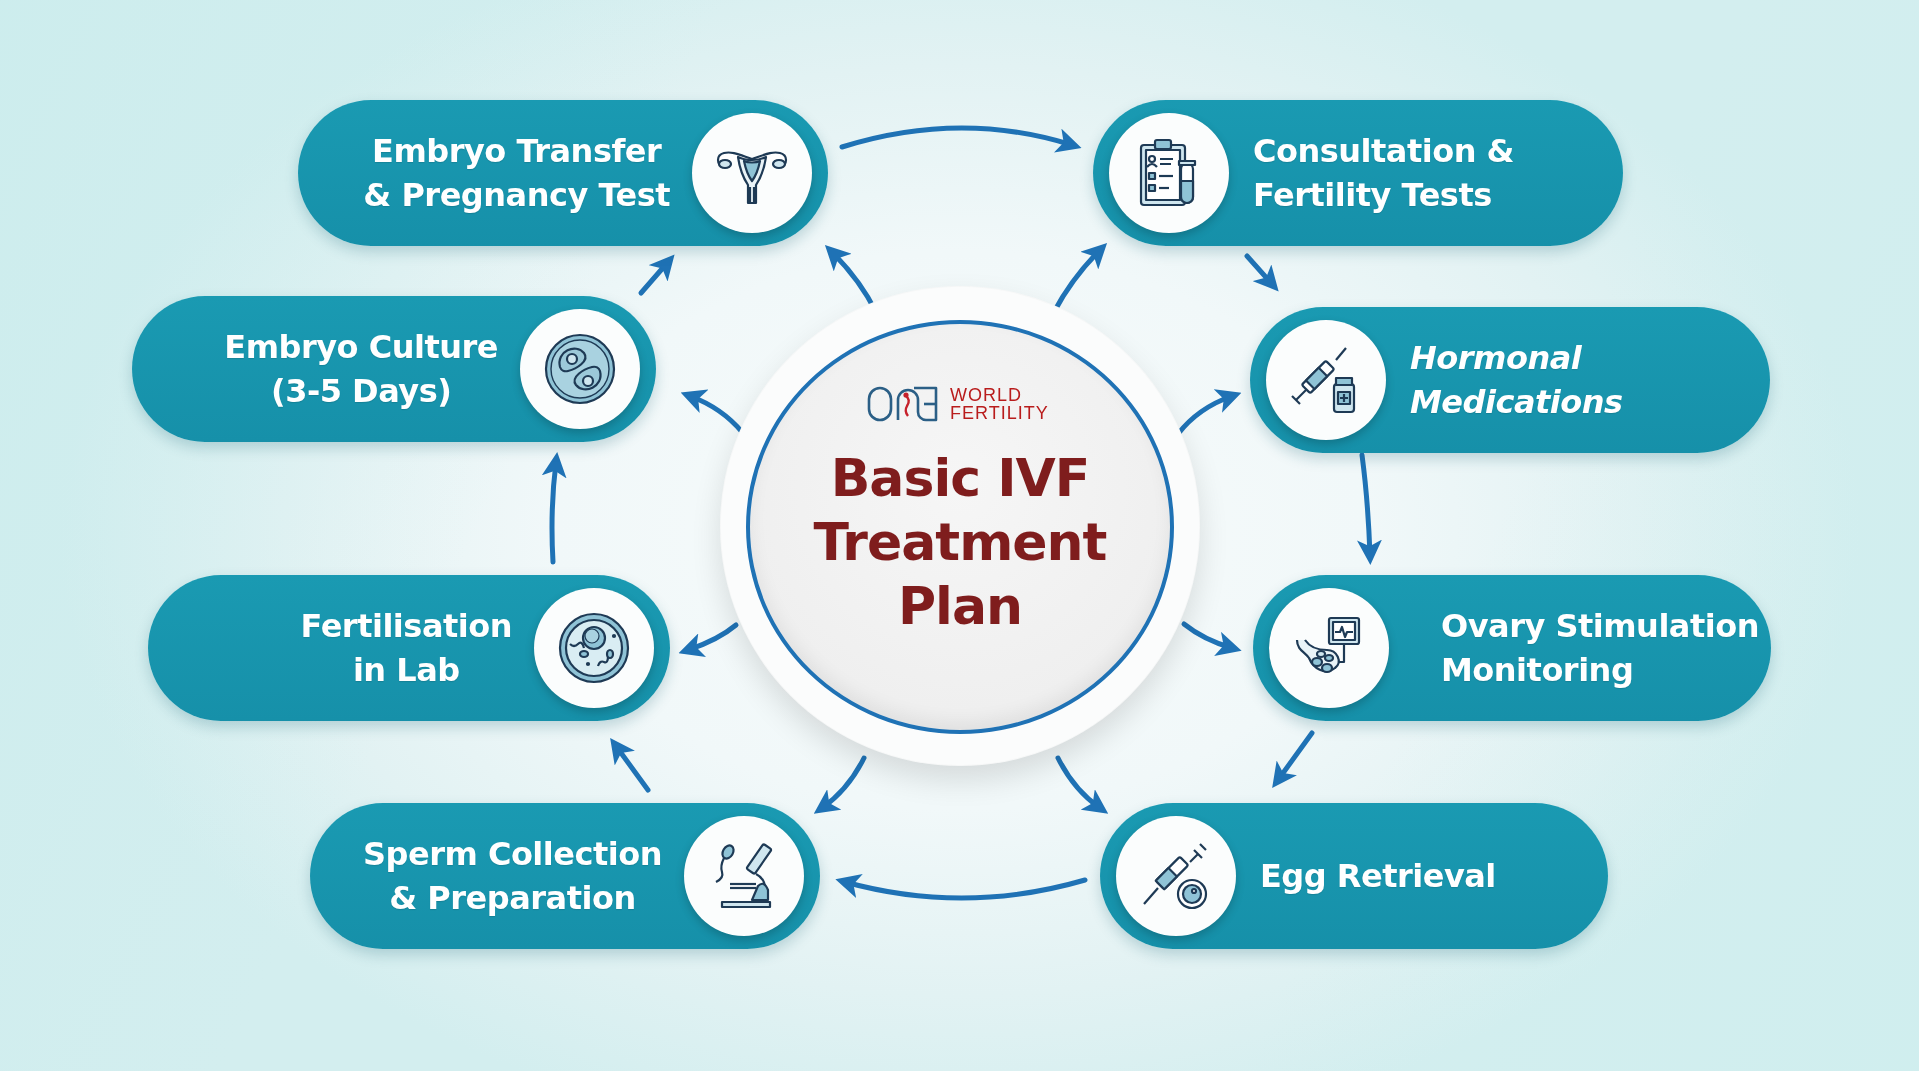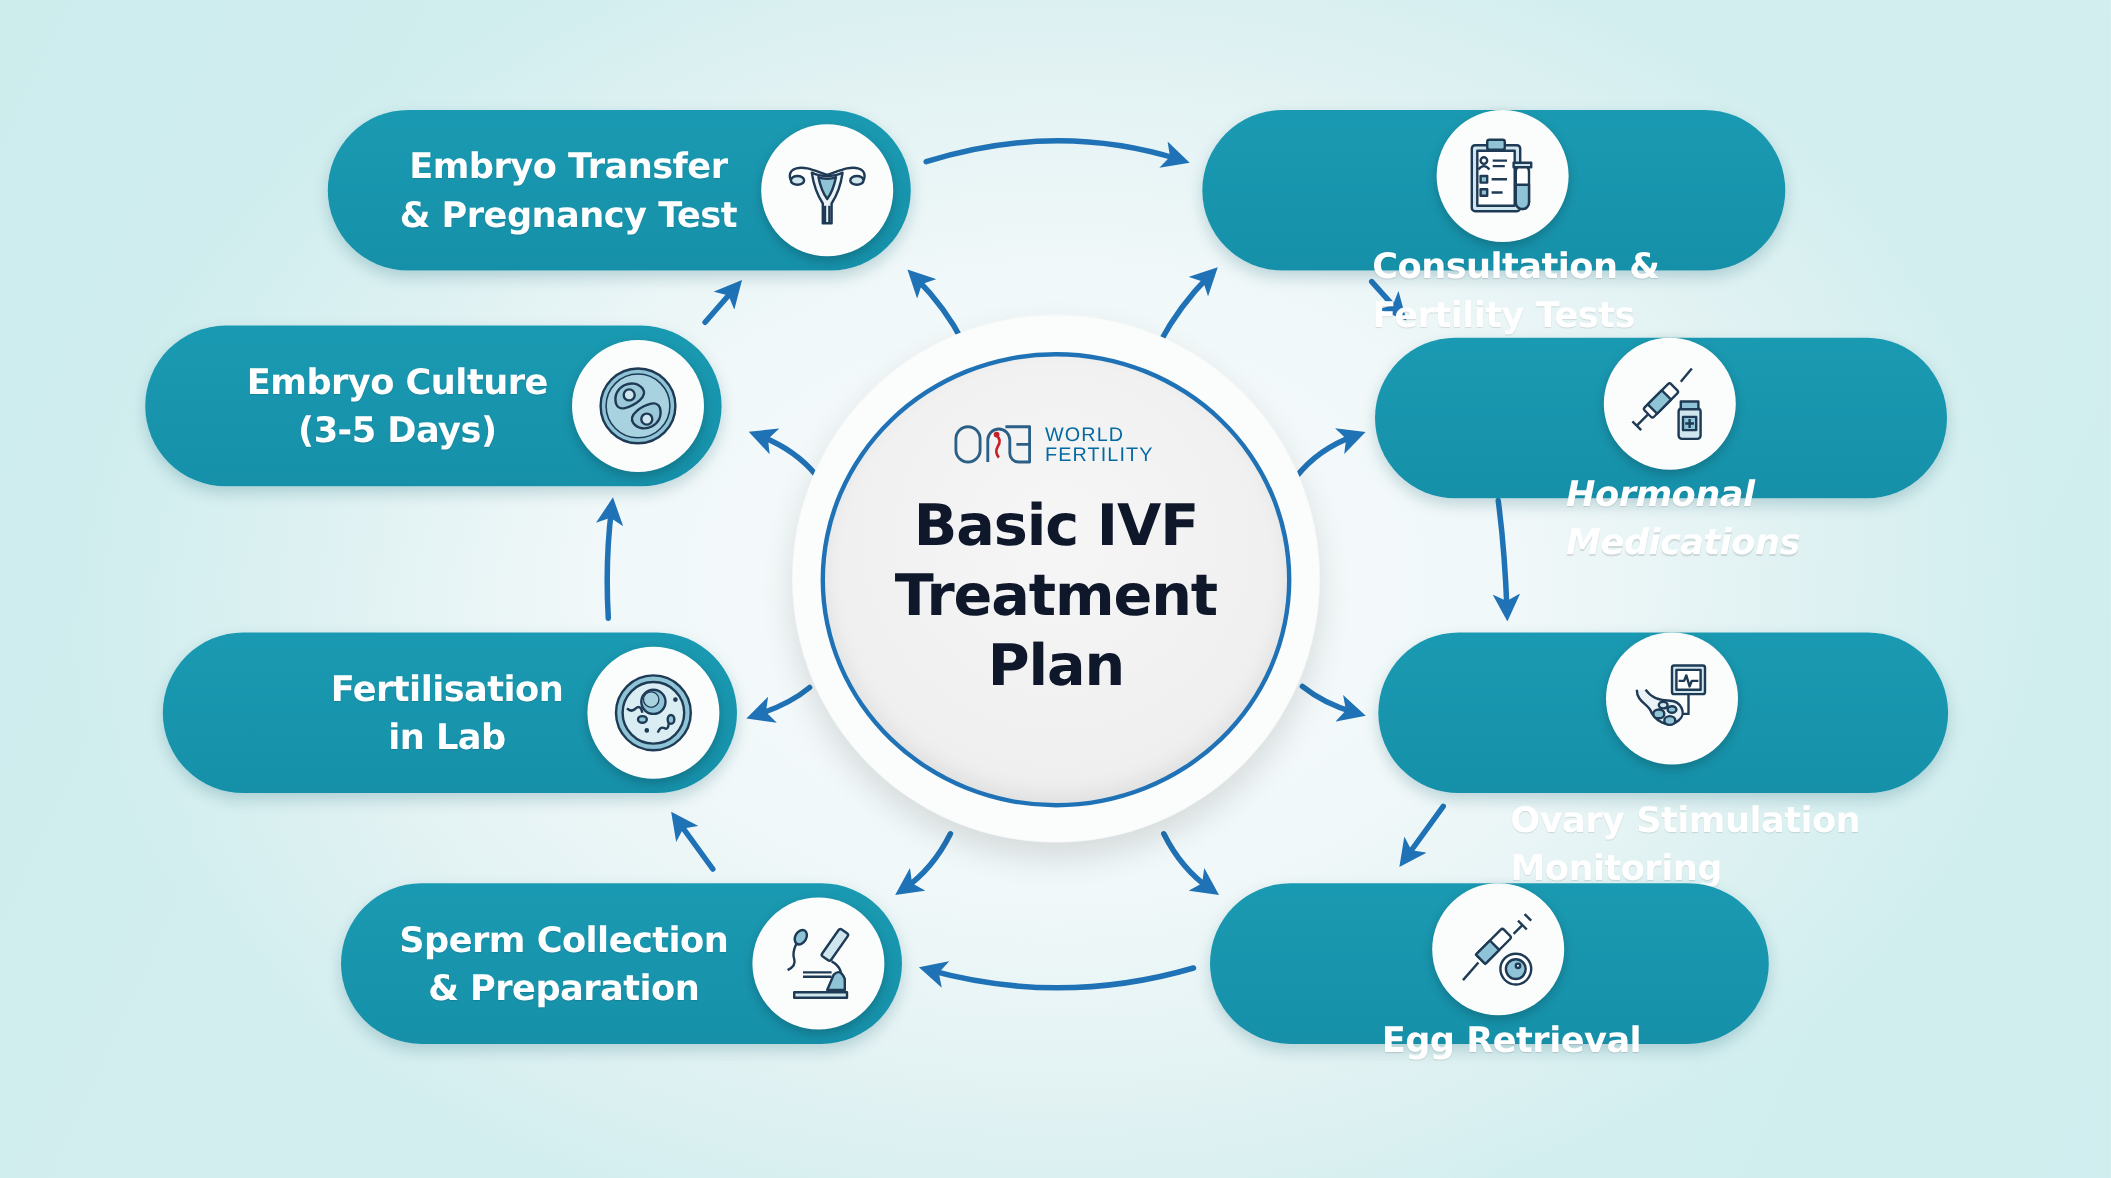--- a/index.html
+++ b/index.html
@@ -34,38 +34,38 @@
     box-shadow: inset 0 -8px 18px rgba(0,0,0,0.06);
   }
   .logo {
     position: absolute; left: 866px; top: 382px; width: 200px; height: 44px;
     display: flex; align-items: center;
   }
   .logo svg { width: 90px; height: 44px; }
   .logo-text { display: flex; flex-direction: column; margin-left: -6px; line-height: 1; }
   .logo-text span {
     font-family: "Liberation Sans", sans-serif;
-    color: #0369a1; font-size: 18px; letter-spacing: 1px;
+    color: #b91c1c; font-size: 18px; letter-spacing: 1px;
   }
   .title {
     position: absolute; left: 760px; top: 446px; width: 400px;
-    text-align: center; color: #0f172a;
+    text-align: center; color: #7f1d1d;
     font-family: "DejaVu Sans", sans-serif; font-weight: bold;
     font-size: 52px; line-height: 64px; letter-spacing: -1px;
   }
 
   .pill {
     position: absolute; height: 146px;
     background: linear-gradient(180deg, #1a9ab2 0%, #1690a9 100%);
     border-radius: 73px;
     box-shadow: 0 6px 14px rgba(12,90,110,0.22);
     display: flex; align-items: center;
   }
   .pill.icon-right { flex-direction: row; justify-content: flex-end; padding-right: 16px; }
-  .pill.icon-left { flex-direction: column; justify-content: flex-start; padding-left: 16px; }
+  .pill.icon-left { flex-direction: row; justify-content: flex-start; padding-left: 16px; }
   .pill-text {
     color: #ffffff; font-family: "DejaVu Sans", sans-serif;
     font-weight: bold; font-size: 32px; line-height: 44px; letter-spacing: -0.5px;
     text-shadow: 0 1px 1px rgba(0,0,0,0.12);
   }
   .icon-right .pill-text { text-align: center; margin-right: 22px; }
   .icon-left .pill-text { text-align: left; margin-left: 24px; }
   .pill-icon {
     width: 120px; height: 120px; border-radius: 50%; background: #fbfdfd;
     box-shadow: 0 4px 10px rgba(0,0,0,0.2);

